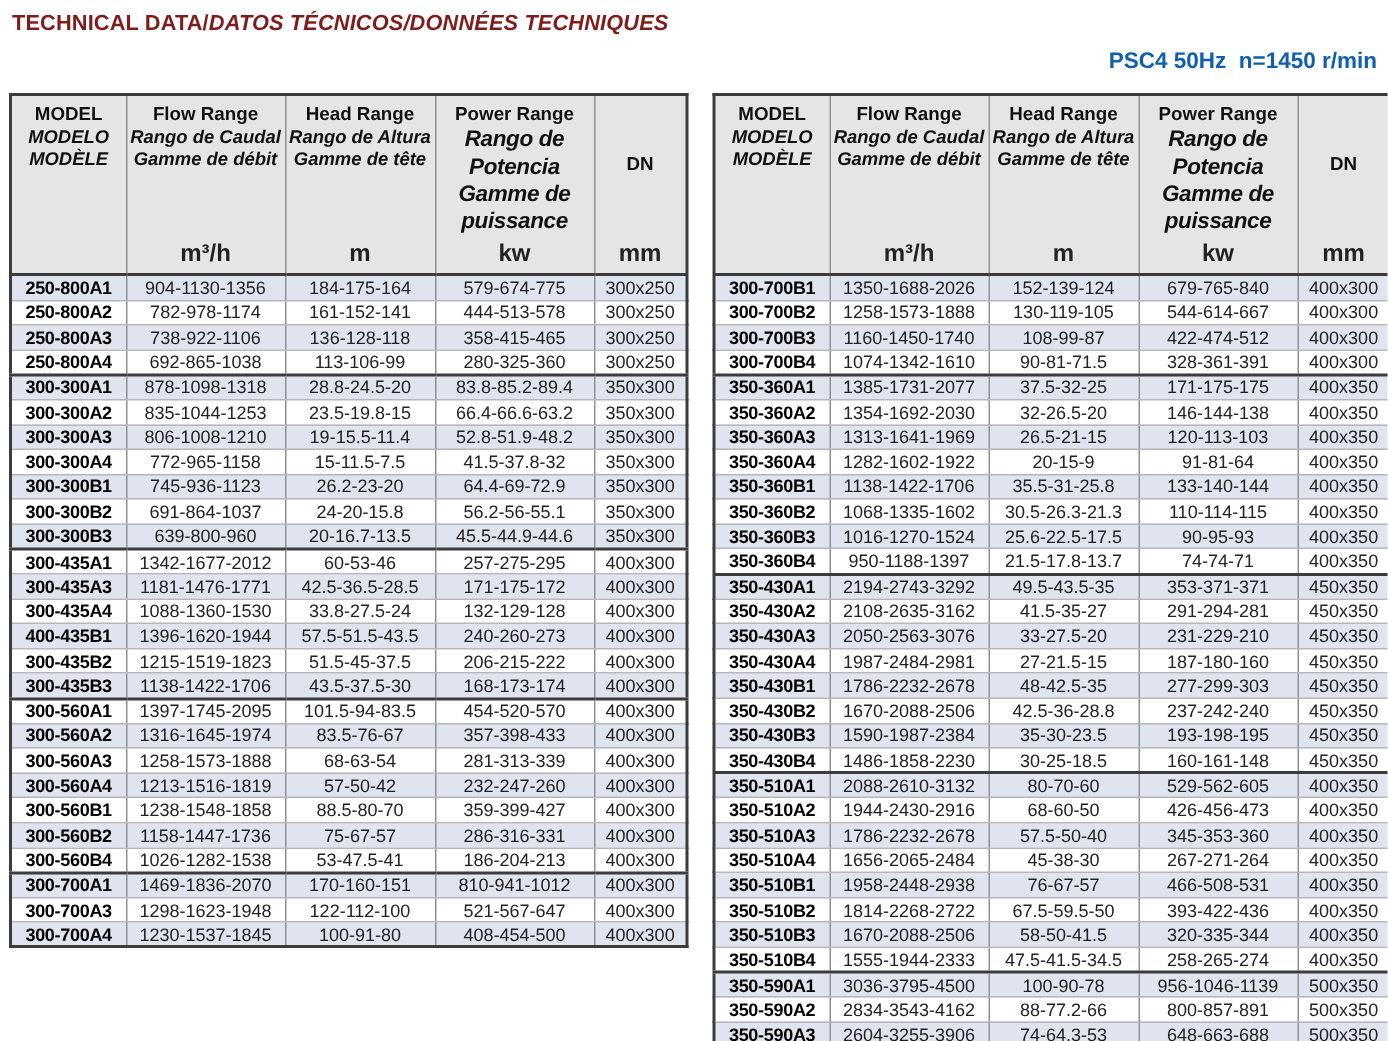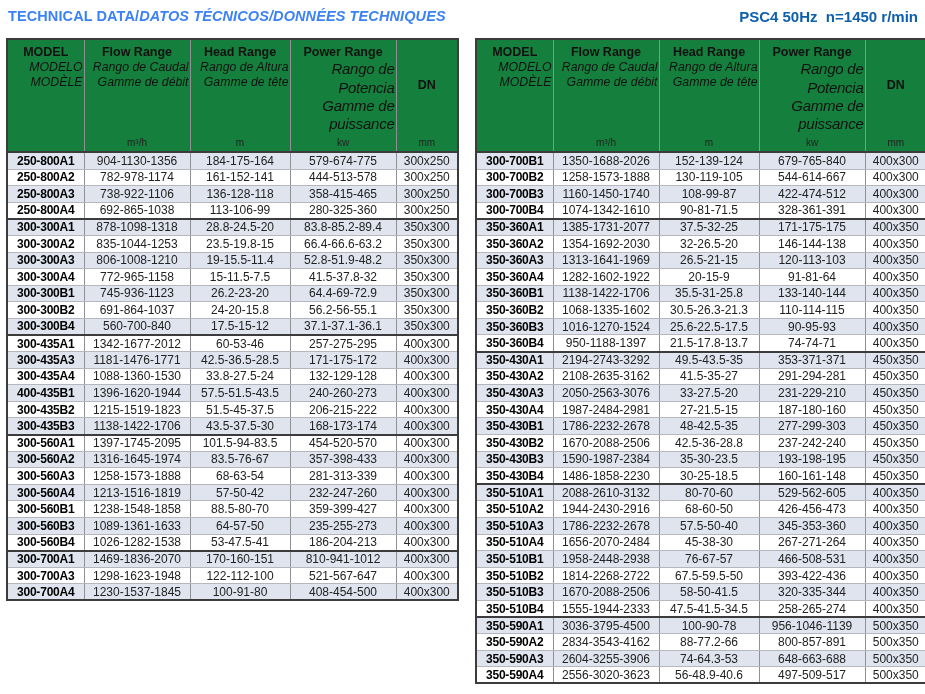--- a/index.html
+++ b/index.html
@@ -11,23 +11,23 @@
     color: #1d1d1d;
     overflow: hidden;
   }
   .page { padding: 8px 3px 0 6px; }
 
   
   .topbar {
     display: flex; justify-content: space-between; align-items: flex-start;
     padding: 0 2px 0 2px; margin-bottom: 13px;
   }
-  .doc-title { font-size: 14.5px; font-weight: bold; color: #3b82f6; letter-spacing: 0.1px; }
+  .doc-title { font-size: 14.5px; font-weight: bold; color: #7f1d1d; letter-spacing: 0.1px; }
   .doc-title .it { font-style: italic; }
-  .spec-label { font-size: 15px; font-weight: bold; color: #0e5fae; padding-right: 2px; white-space: pre; }
+  .spec-label { font-size: 15px; font-weight: bold; color: #0e5fae; padding-right: 2px; white-space: pre; margin-top: 24px; }
 
   
   .tables { display: flex; gap: 16px; align-items: flex-start; }
   table.spec-table {
     border-collapse: collapse; table-layout: fixed;
     width: 451px;
     border: 2px solid #3c3c3c;
     background: #fff;
   }
   col.c-model { width: 77px; }
@@ -35,29 +35,29 @@
   col.c-head  { width: 100px; }
   col.c-power { width: 106px; }
   col.c-dn    { width: 62px; }
 
   th, td { border: 1px solid #8f8f96; }
 
   
   thead th {
     height: 77px; vertical-align: top; padding: 5px 1px 3px;
     border-bottom: 2px solid #3c3c3c;
-    background: #15803d; text-align: center;
+    background: #e5e5e5; text-align: center;
   }
   .h-inner { display: flex; flex-direction: column; height: 100%; }
   .h-labels { display: flex; flex-direction: column; line-height: 1.22; }
   .col-dn .h-labels { flex: 1; justify-content: center; padding-bottom: 8px; }
   .lbl-en { font-weight: bold; font-size: 12.5px; color: #111; }
-  .lbl-es, .lbl-fr { font-weight: normal; font-style: italic; font-size: 12.3px; color: #111; text-align: right; }
+  .lbl-es, .lbl-fr { font-weight: bold; font-style: italic; font-size: 12.3px; color: #111; }
   .col-power .lbl-es, .col-power .lbl-fr { font-size: 15px; letter-spacing: -0.25px; }
-  .h-unit { margin-top: auto; font-weight: normal; font-size: 10px; color: #222; padding-top: 4px; }
+  .h-unit { margin-top: auto; font-weight: bold; font-size: 16px; color: #222; padding-top: 4px; }
 
   
   tbody td {
     height: 16.6px; padding: 0 2px;
     font-size: 12px; text-align: center; vertical-align: middle;
     border-top: 1px solid #b6b6bd; border-bottom: 1px solid #b6b6bd;
     white-space: nowrap; color: #222;
   }
   tbody td.model-cell { font-weight: bold; color: #000; font-size: 12px; letter-spacing: -0.2px; }
   tbody tr:nth-child(odd) td { background: #dfe4ef; }
@@ -200,24 +200,24 @@
             <td>350x300</td>
           </tr>
           <tr>
             <td class="model-cell">300-300B2</td>
             <td>691-864-1037</td>
             <td>24-20-15.8</td>
             <td>56.2-56-55.1</td>
             <td>350x300</td>
           </tr>
           <tr>
-            <td class="model-cell">300-300B4</td>
-            <td>560-700-840</td>
-            <td>17.5-15-12</td>
-            <td>37.1-37.1-36.1</td>
+            <td class="model-cell">300-300B3</td>
+            <td>639-800-960</td>
+            <td>20-16.7-13.5</td>
+            <td>45.5-44.9-44.6</td>
             <td>350x300</td>
           </tr>
           <tr class="group-start">
             <td class="model-cell">300-435A1</td>
             <td>1342-1677-2012</td>
             <td>60-53-46</td>
             <td>257-275-295</td>
             <td>400x300</td>
           </tr>
           <tr>
@@ -284,24 +284,24 @@
             <td>400x300</td>
           </tr>
           <tr>
             <td class="model-cell">300-560B1</td>
             <td>1238-1548-1858</td>
             <td>88.5-80-70</td>
             <td>359-399-427</td>
             <td>400x300</td>
           </tr>
           <tr>
-            <td class="model-cell">300-560B3</td>
-            <td>1089-1361-1633</td>
-            <td>64-57-50</td>
-            <td>235-255-273</td>
+            <td class="model-cell">300-560B2</td>
+            <td>1158-1447-1736</td>
+            <td>75-67-57</td>
+            <td>286-316-331</td>
             <td>400x300</td>
           </tr>
           <tr>
             <td class="model-cell">300-560B4</td>
             <td>1026-1282-1538</td>
             <td>53-47.5-41</td>
             <td>186-204-213</td>
             <td>400x300</td>
           </tr>
           <tr class="group-start">
@@ -545,21 +545,21 @@
           </tr>
           <tr>
             <td class="model-cell">350-510A3</td>
             <td>1786-2232-2678</td>
             <td>57.5-50-40</td>
             <td>345-353-360</td>
             <td>400x350</td>
           </tr>
           <tr>
             <td class="model-cell">350-510A4</td>
-            <td>1656-2070-2484</td>
+            <td>1656-2065-2484</td>
             <td>45-38-30</td>
             <td>267-271-264</td>
             <td>400x350</td>
           </tr>
           <tr>
             <td class="model-cell">350-510B1</td>
             <td>1958-2448-2938</td>
             <td>76-67-57</td>
             <td>466-508-531</td>
             <td>400x350</td>

